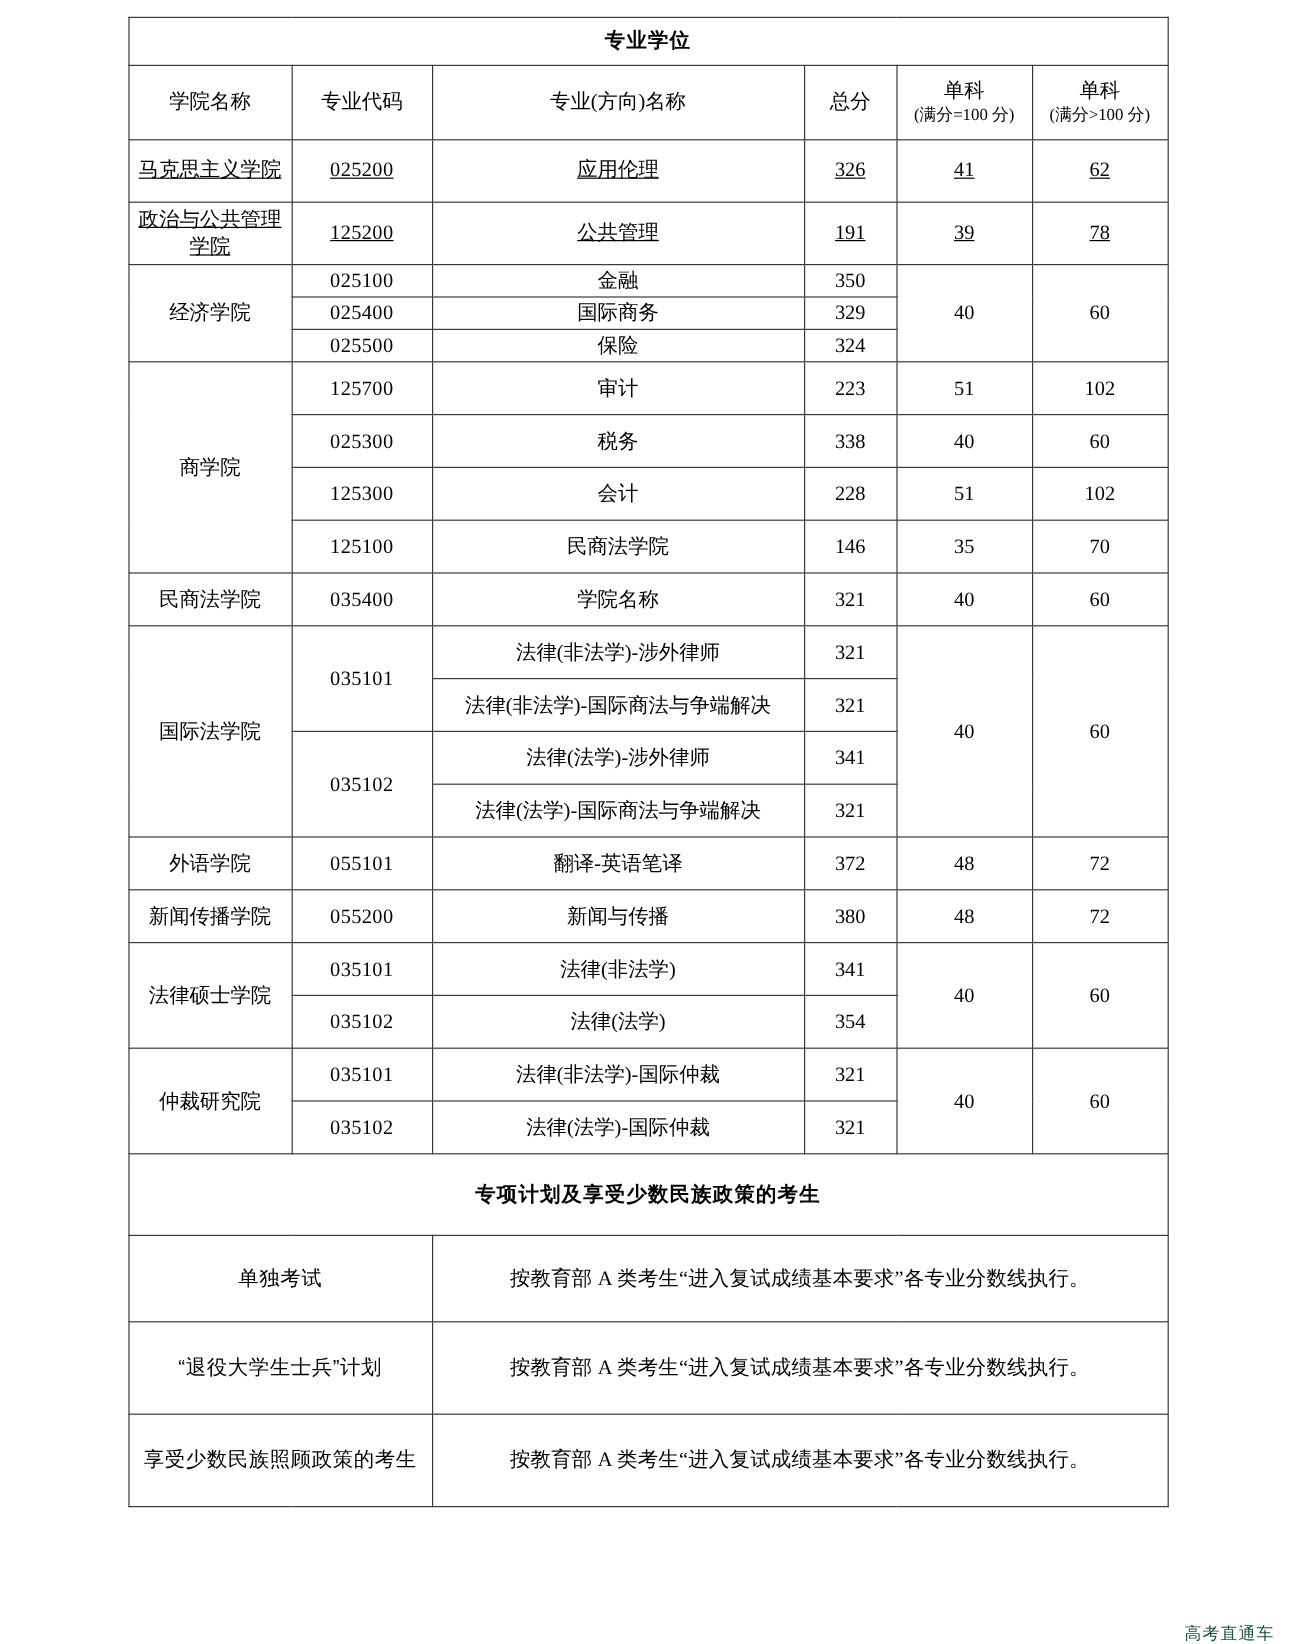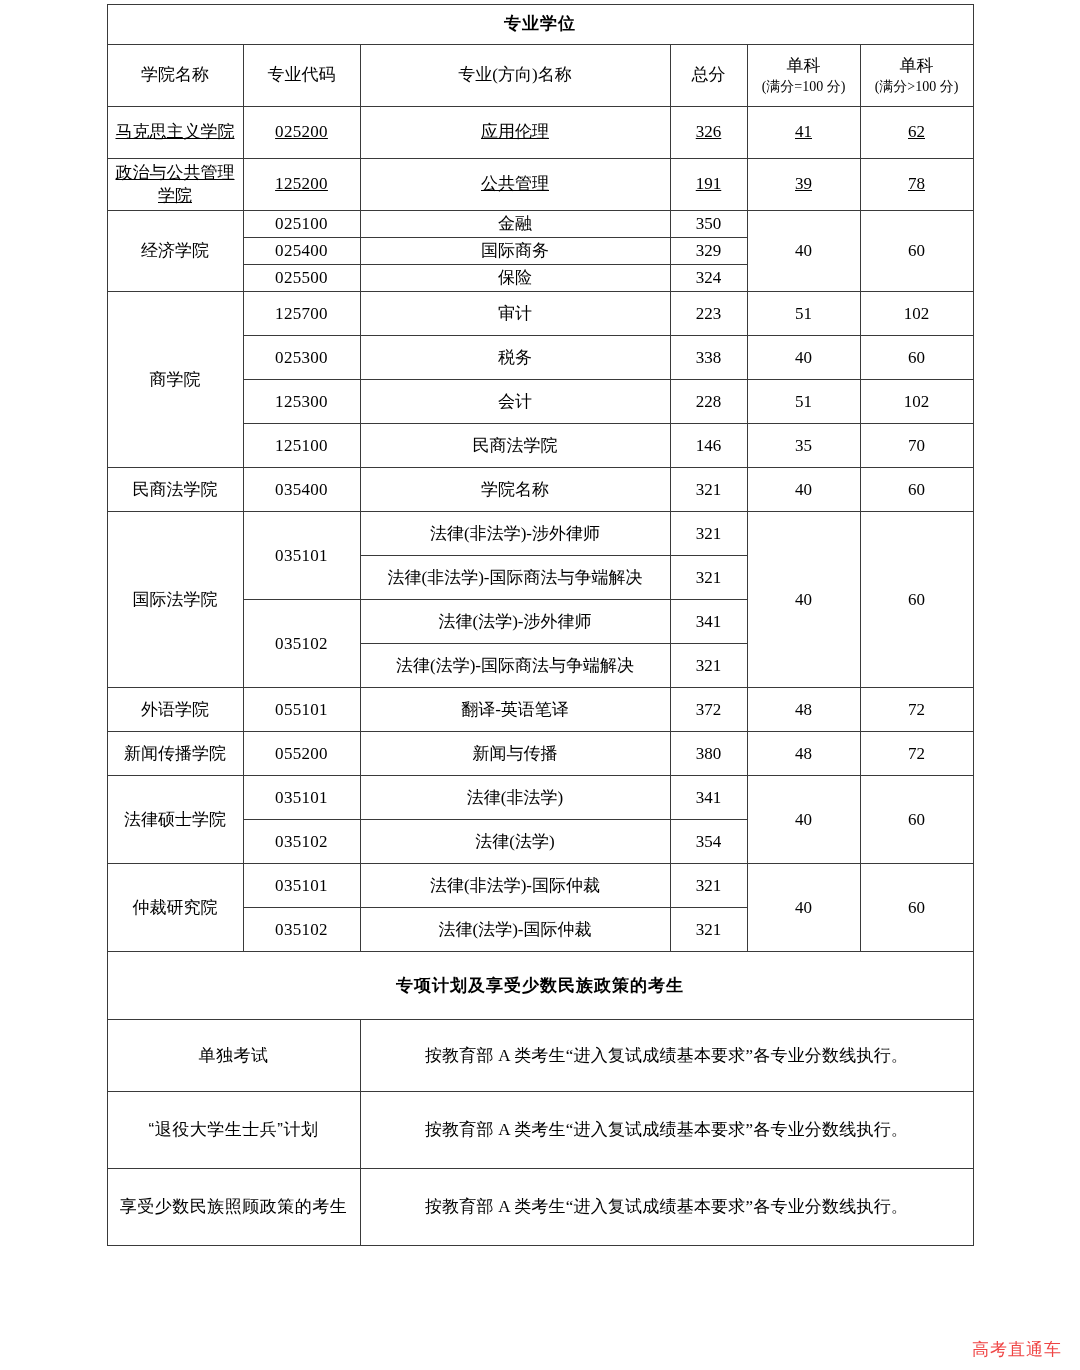--- a/index.html
+++ b/index.html
@@ -30,21 +30,21 @@
     font-size: 27px;
     letter-spacing: 0.5px;
     padding-top: 31px;
     padding-bottom: 8px;
     line-height: 1.15;
   }
 
   table.score-table {
     border-collapse: collapse;
     table-layout: fixed;
-    margin: 4px auto;
+    margin: 14px auto;
     width: 866px;
     border: 1.6px solid #000;
   }
   table.score-table td {
     border: 1.2px solid #3a3a3a;
     padding: 2px 4px;
     vertical-align: middle;
     text-align: center;
     font-size: 17px;
     line-height: 1.3;
@@ -120,22 +120,22 @@
     letter-spacing: 0.2px;
   }
   .r-special td { height: 72px; }
   .r-special2 td { height: 77px; }
 
   .watermark {
     position: absolute;
     right: 18px;
     bottom: 13px;
     font-family: Liberation Mono, monospace;
-    font-size: 17px;
-    color: #ef4444;
+    font-size: 14px;
+    color: #14532d;
     letter-spacing: 1px;
   }
 </style>
 </head>
 <body>
 
 <div class="page">
 
 
   <table class="score-table">

